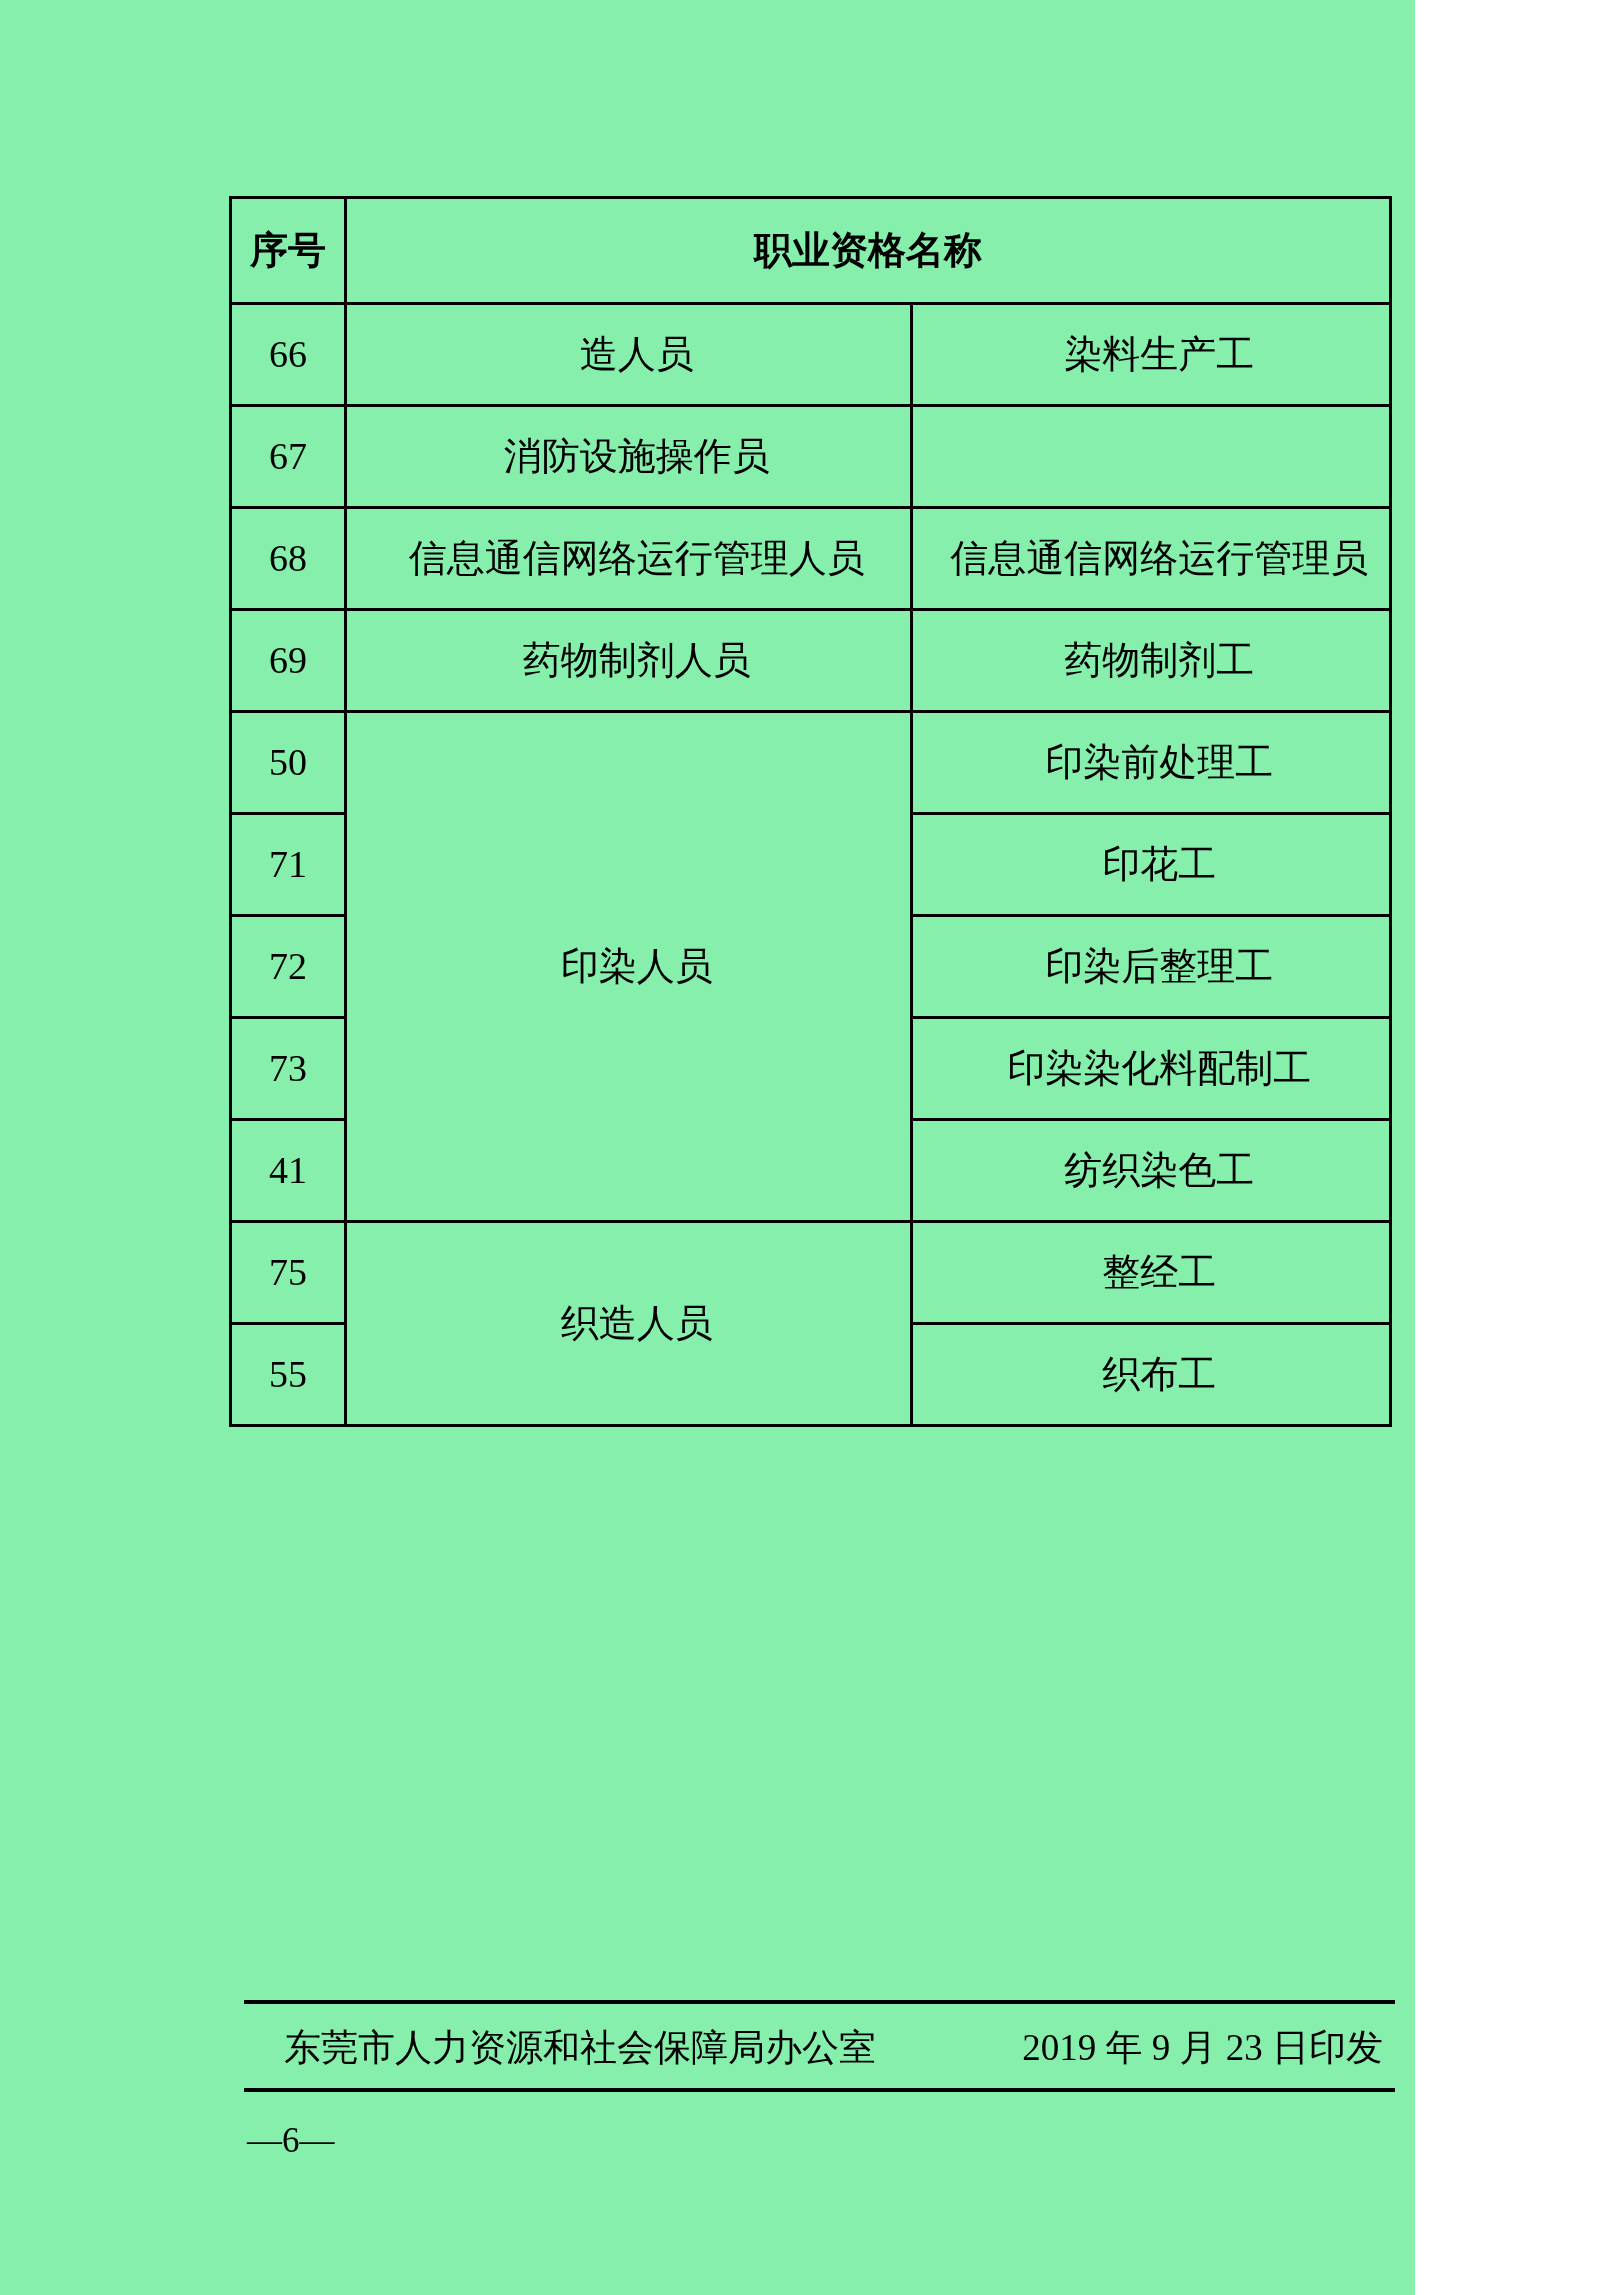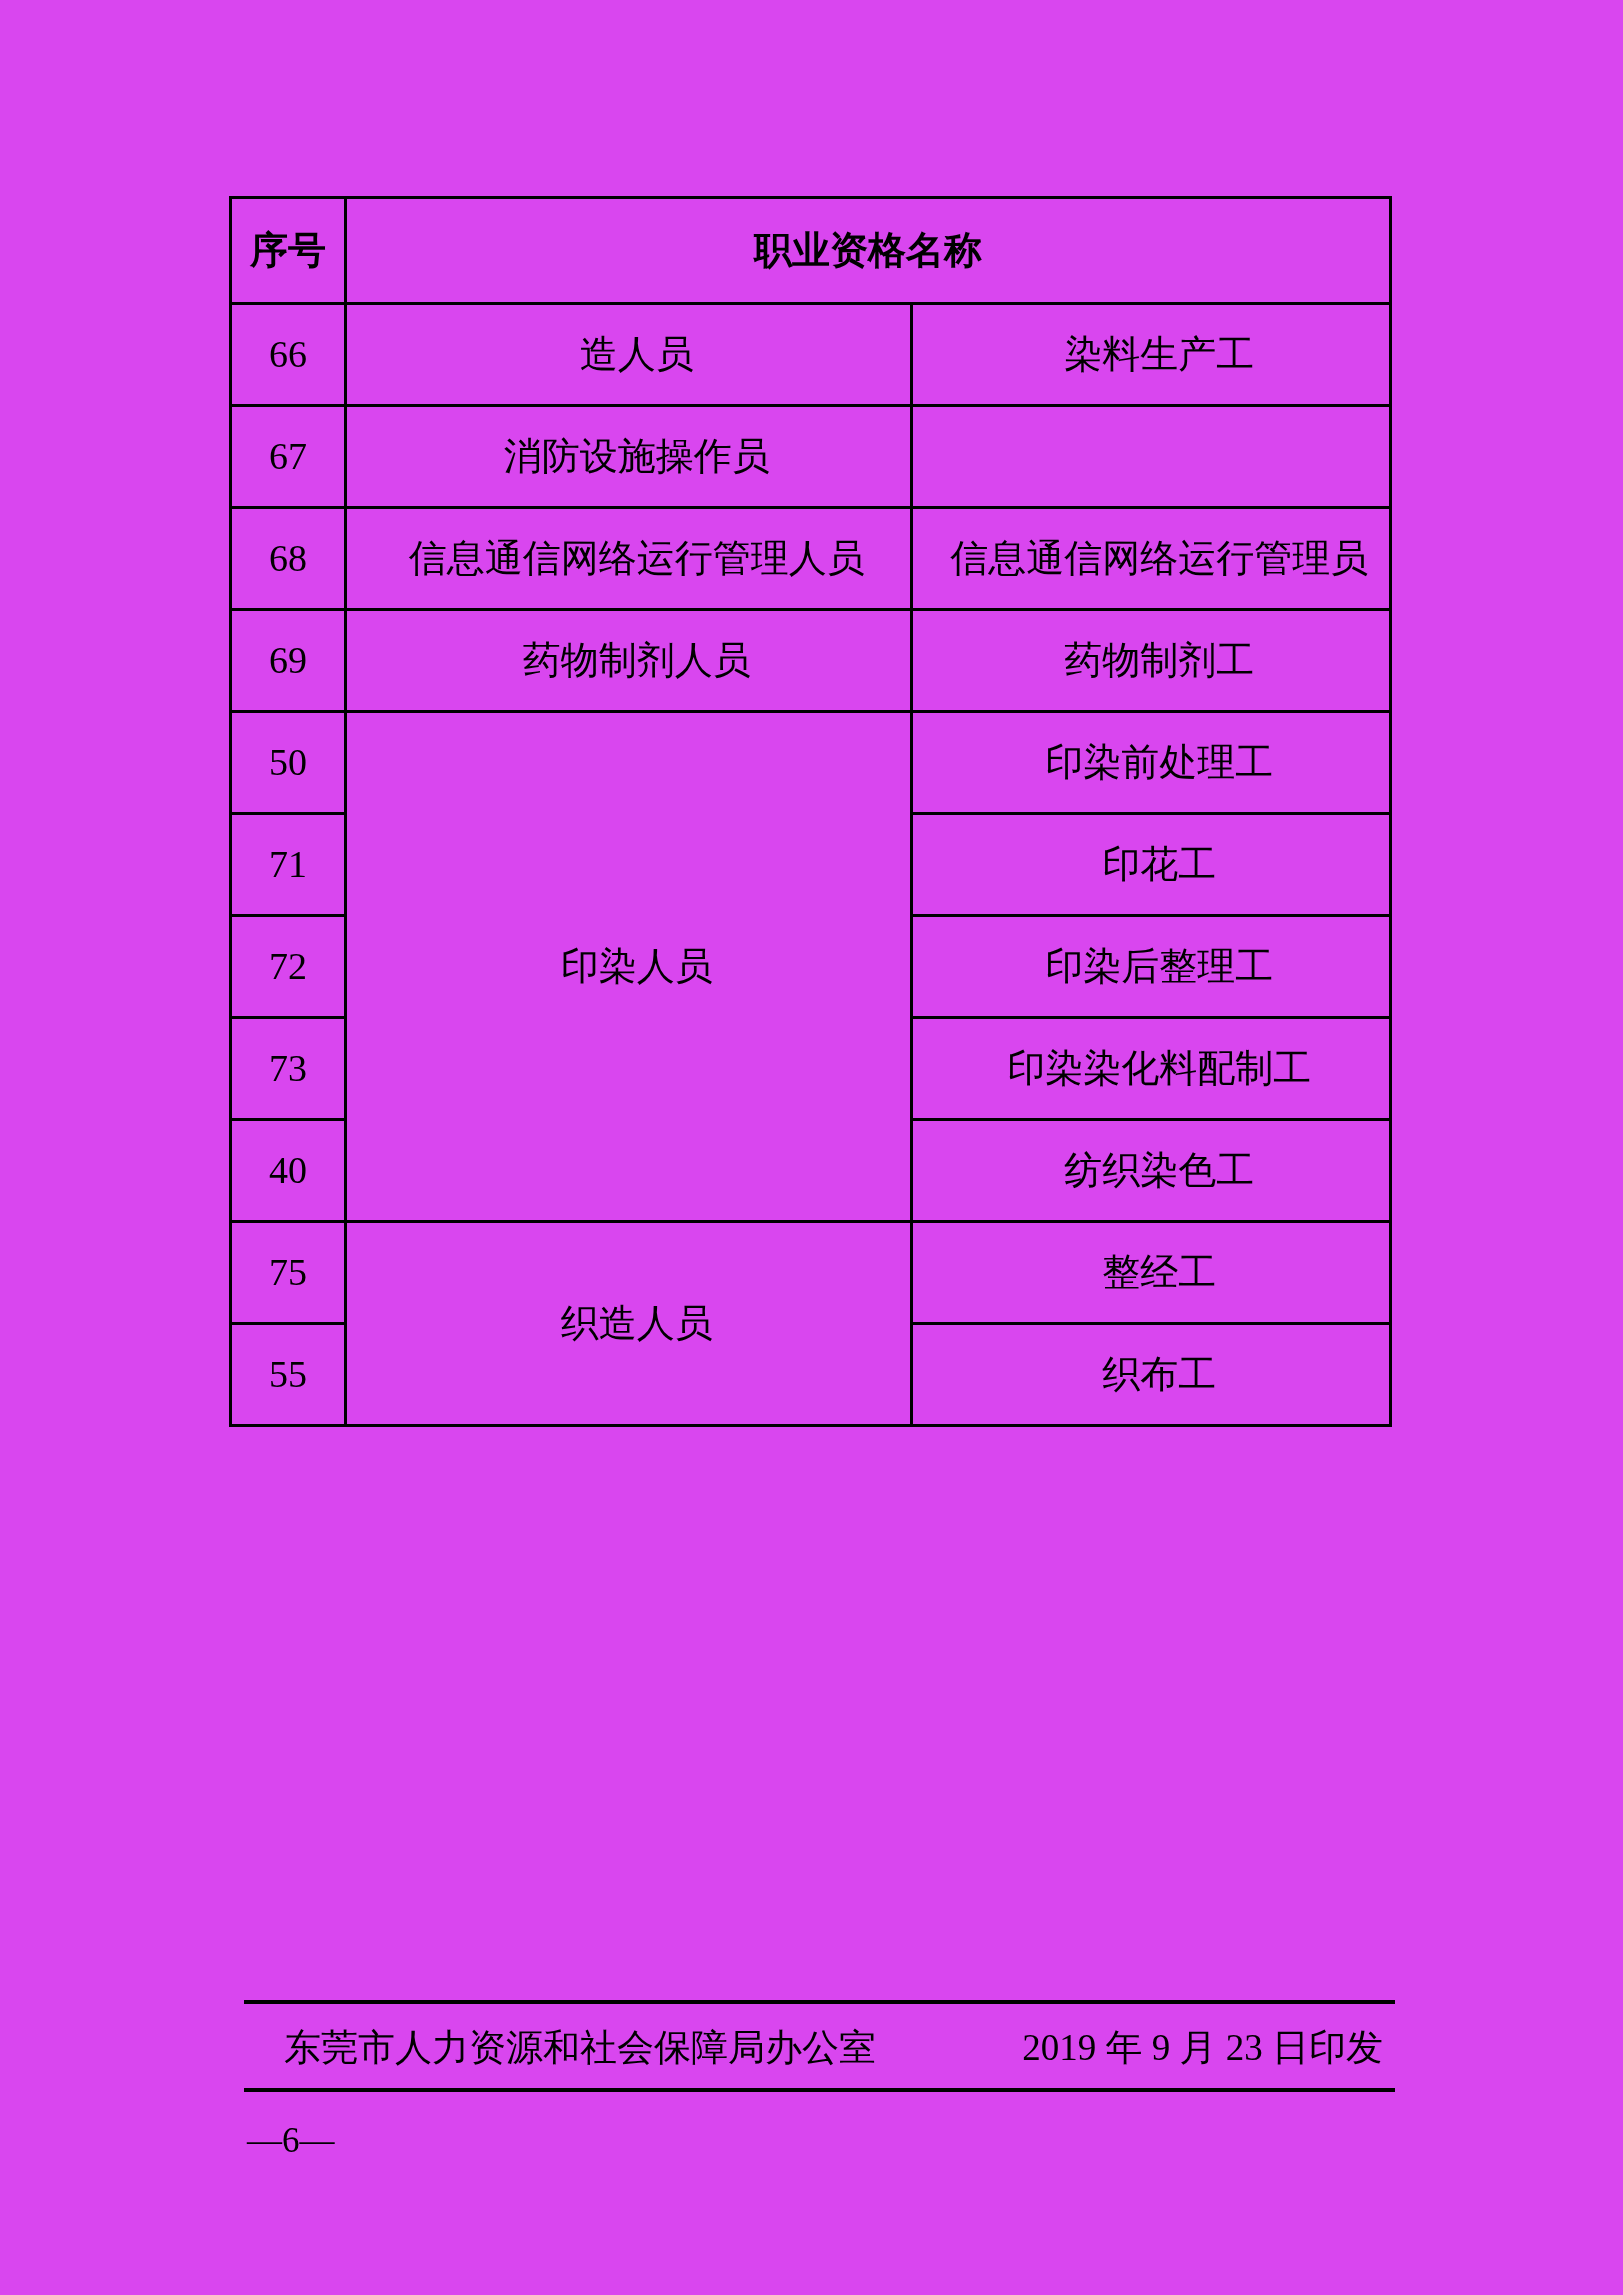--- a/index.html
+++ b/index.html
@@ -2,23 +2,23 @@
 <html style="font-size:11px"><head>
 <meta charset="utf-8">
 <style>
   html, body {
     margin: 0;
     padding: 0;
     background: #ffffff;
   }
   .page {
     position: relative;
-    width: 1623px;
+    width: 1415px;
     height: 2295px;
-    background: #d946ef;
+    background: #86efac;
     color: #000000;
     font-family: "Liberation Serif", "DejaVu Serif", serif;
     overflow: hidden;
   }
 
   
   table.qual {
     position: absolute;
     left: 229px;
     top: 196px;
@@ -140,21 +140,21 @@
         <td class="cell-num">72</td>
         <td class="cell-text">印染后整理工</td>
       </tr>
 
       <tr class="data-row">
         <td class="cell-num">73</td>
         <td class="cell-text">印染染化料配制工</td>
       </tr>
 
       <tr class="data-row">
-        <td class="cell-num">40</td>
+        <td class="cell-num">41</td>
         <td class="cell-text">纺织染色工</td>
       </tr>
 
       <tr class="data-row">
         <td class="cell-num">75</td>
         <td class="cell-text" rowspan="2">织造人员</td>
         <td class="cell-text">整经工</td>
       </tr>
 
       <tr class="data-row">

